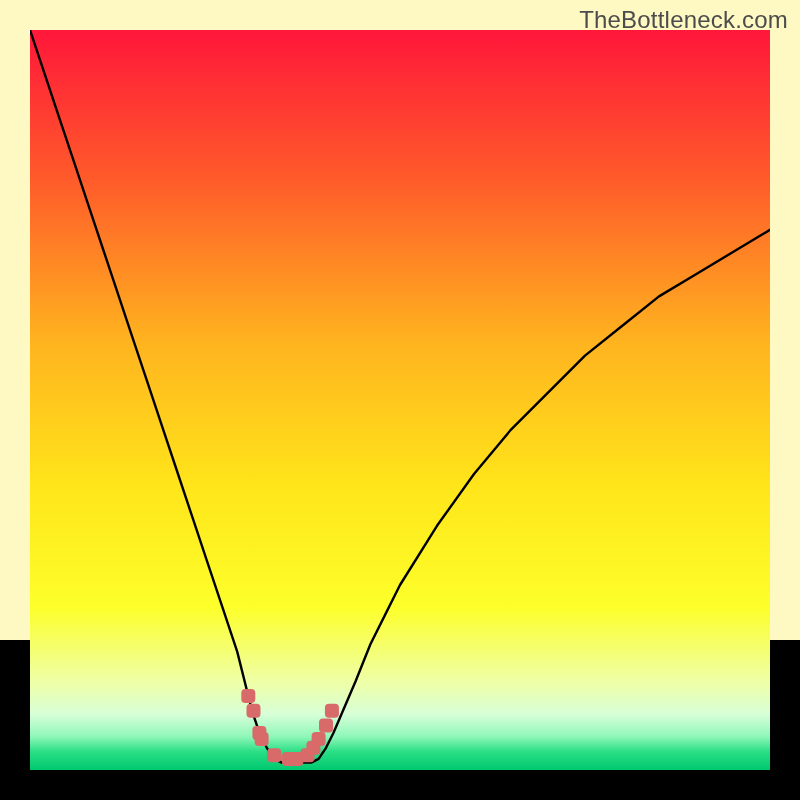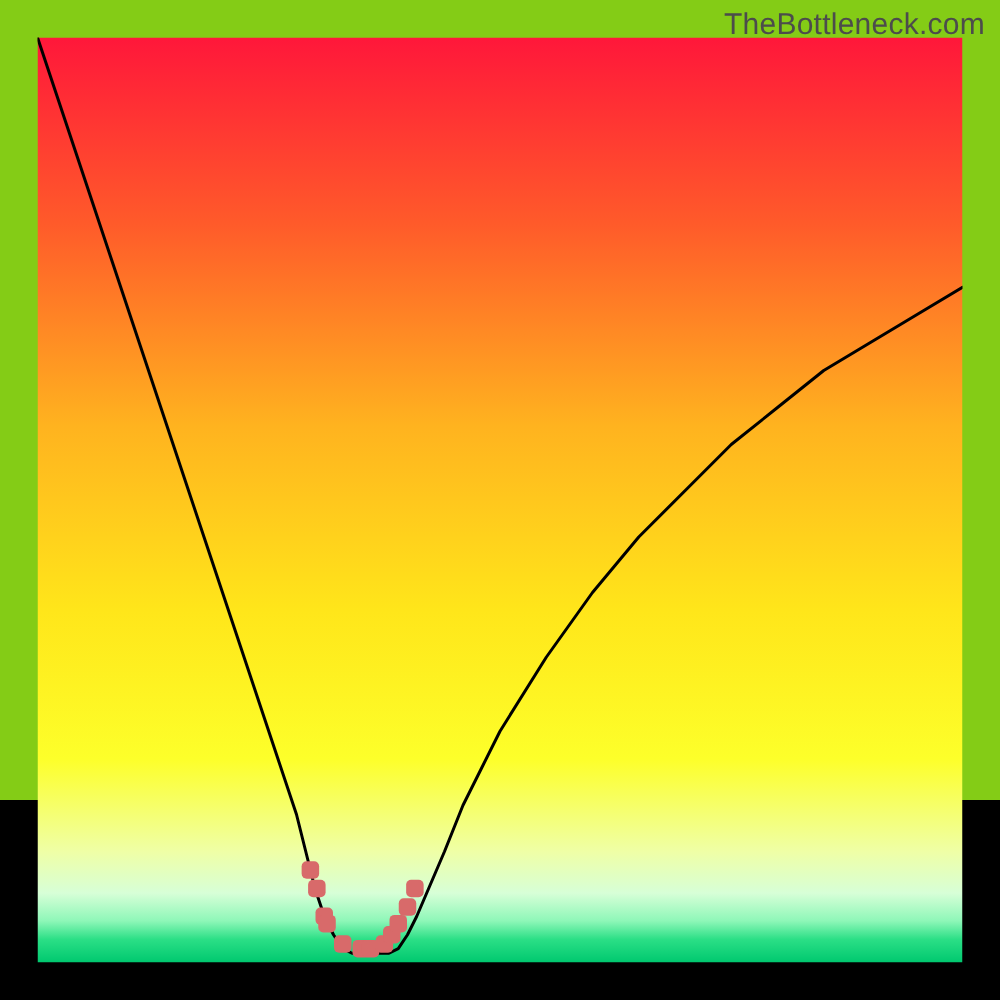--- a/index.html
+++ b/index.html
@@ -8,21 +8,21 @@
     width: 800px;
     height: 800px;
     background: #000;
     font-family: Arial, Helvetica, sans-serif;
     overflow: hidden;
   }
   .frame {
     position: relative;
     width: 800px;
     height: 640px;
-    background: #84cc16;
+    background: #fef9c3;
   }
   .plot-area {
     position: absolute;
     left: 30px;
     top: 30px;
     width: 740px;
     height: 740px;
   }
   .watermark {
     position: absolute;

